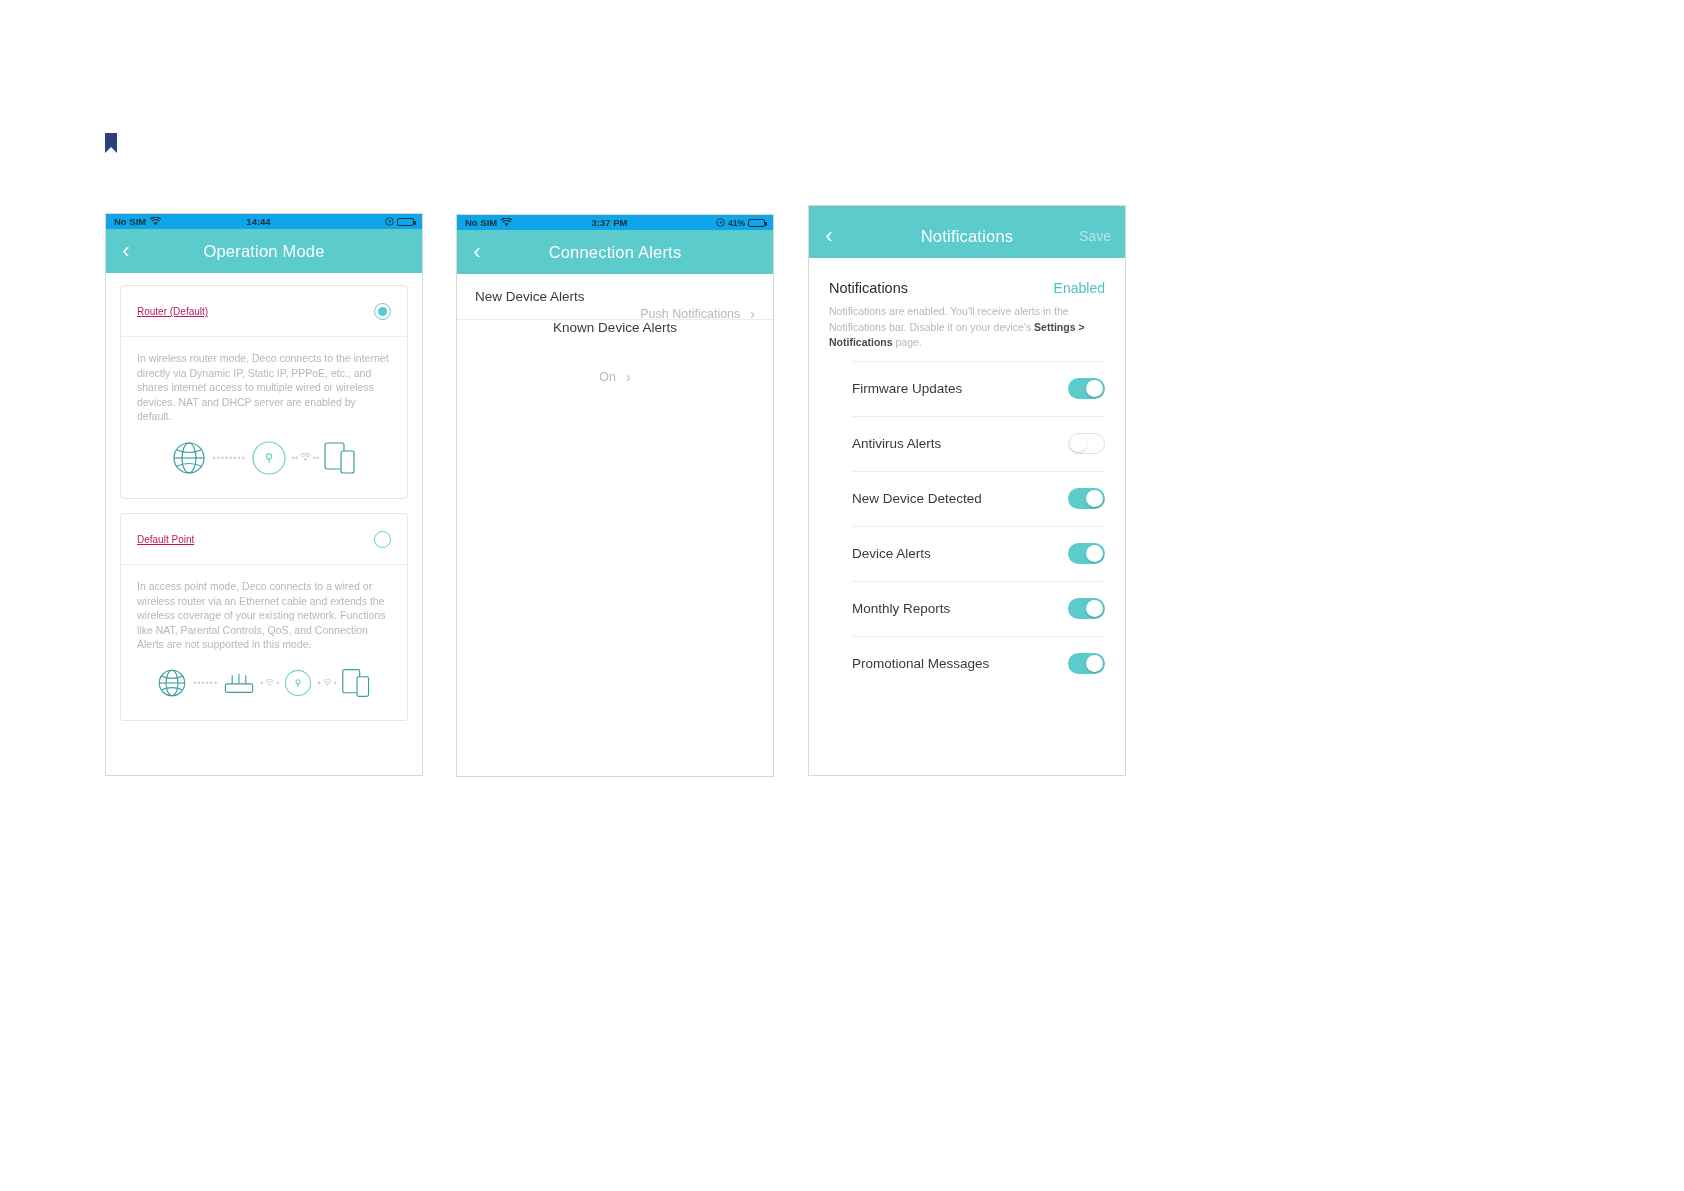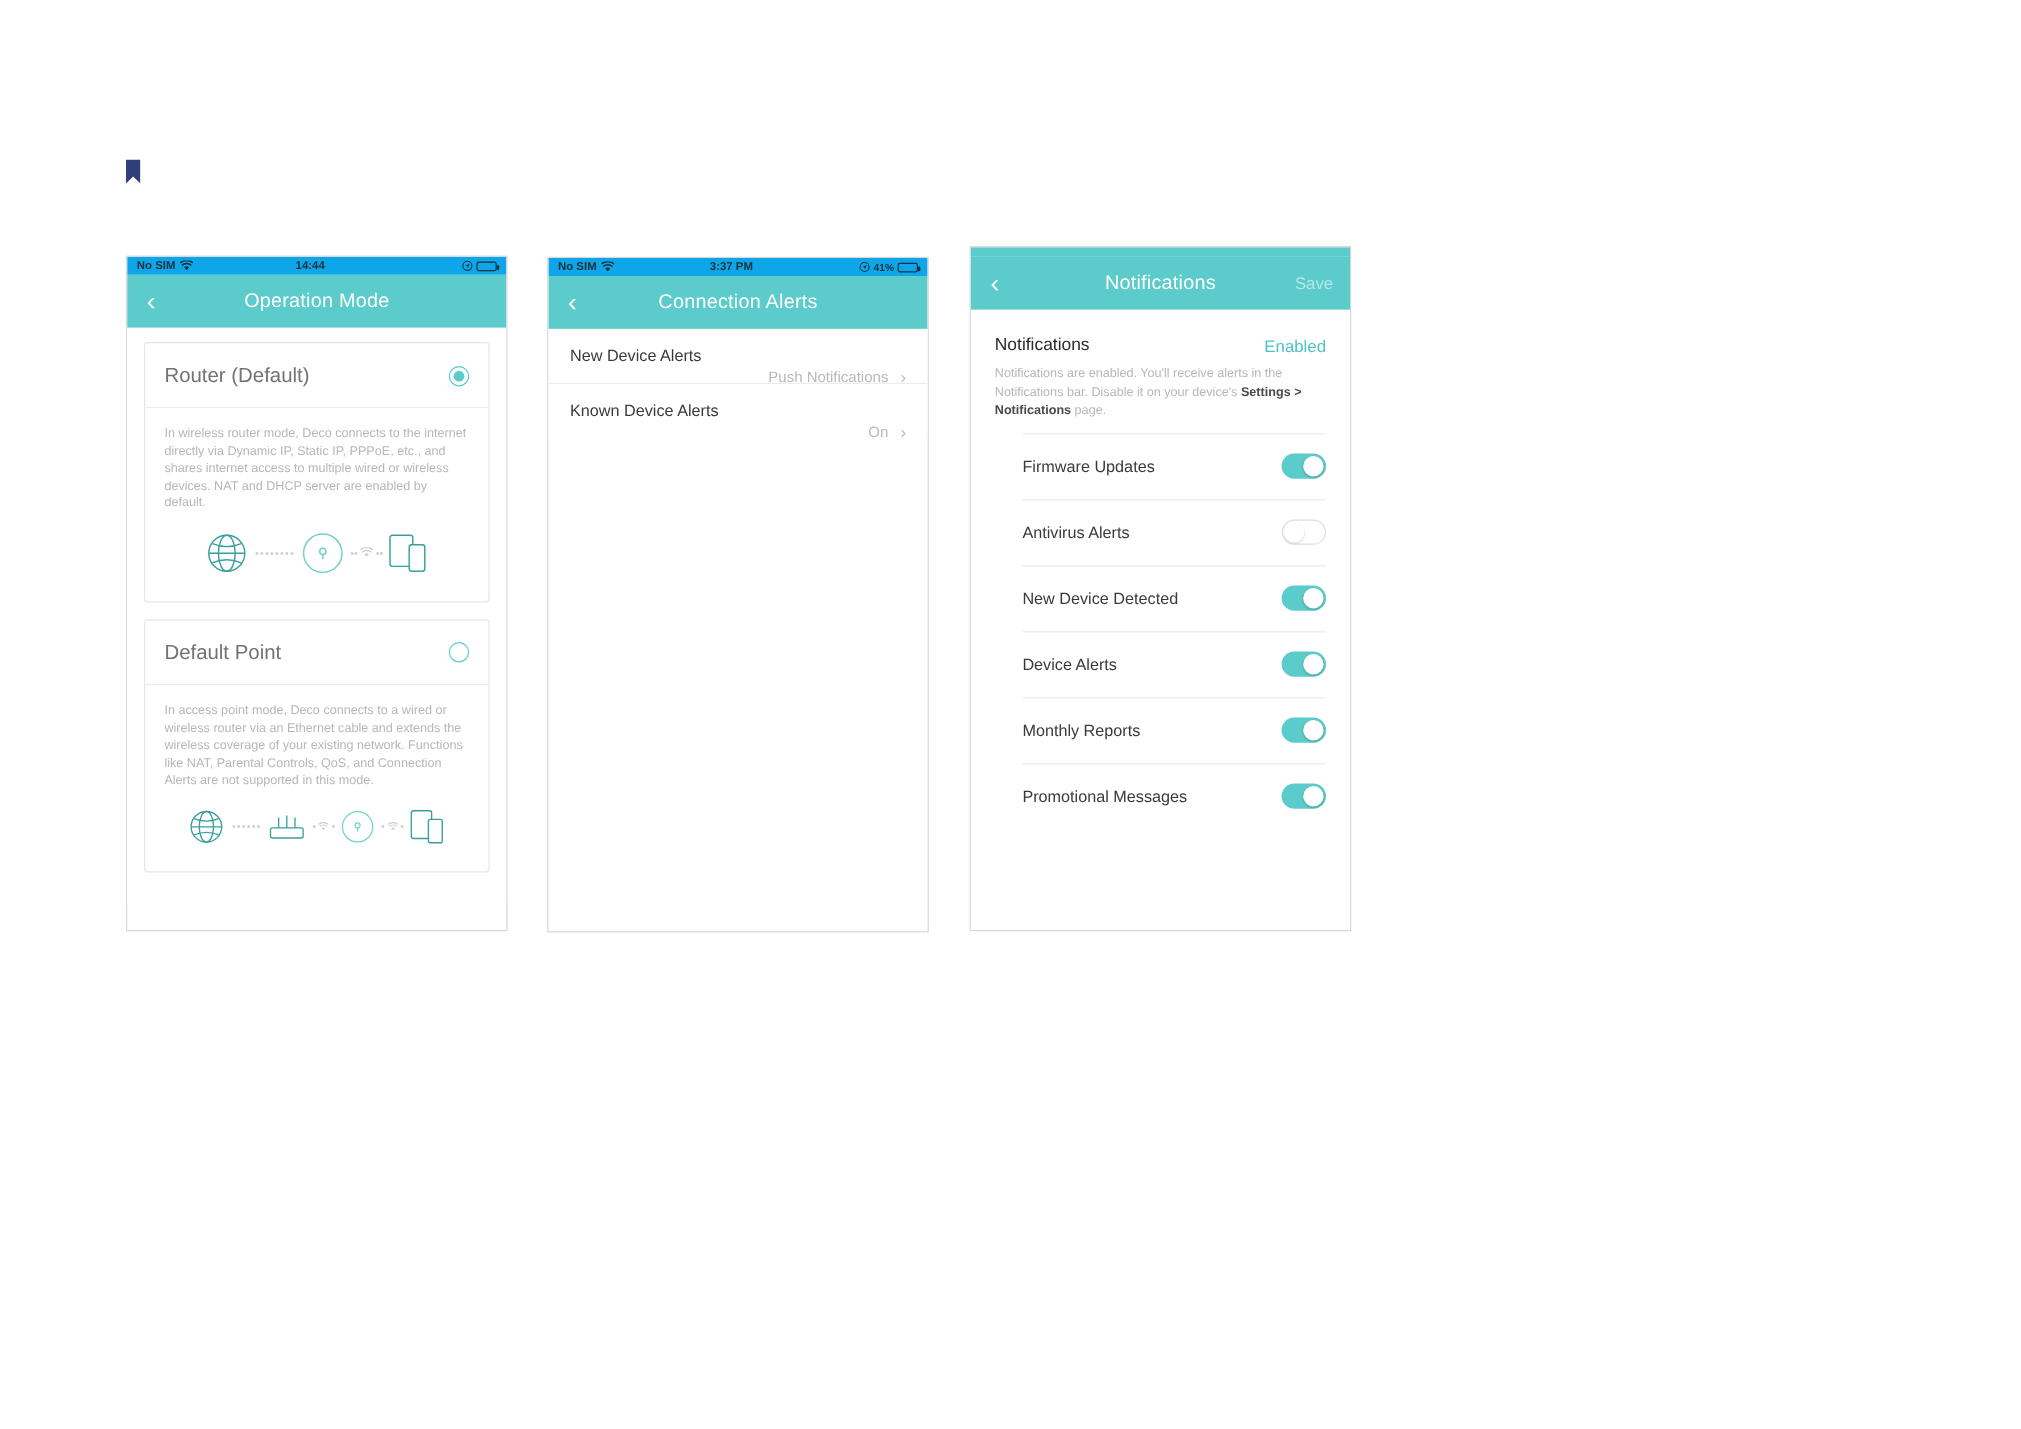--- a/index.html
+++ b/index.html
@@ -56,40 +56,40 @@
 
   
   .body1{padding:12px 14px;background:#fff;}
   .card{
     border:1px solid #e6e6e6;border-radius:3px;background:#fff;margin-bottom:14px;
   }
   .card-head{
     display:flex;align-items:center;justify-content:space-between;
     padding:17px 16px 16px 16px;border-bottom:1px solid #ededed;
   }
-  .card-title{font-size:17px;color:#737373;}
+  .card-title{font-size:10px;color:#be185d;text-decoration:underline;}
   .radio{
     width:17px;height:17px;border-radius:50%;border:1.5px solid #5bcbcb;
     box-sizing:border-box;display:flex;align-items:center;justify-content:center;
   }
   .radio .dot{width:9px;height:9px;border-radius:50%;background:#5bcbcb;}
   .card-desc{
     padding:14px 16px 4px 16px;font-size:10.5px;line-height:14.6px;color:#b7b7b7;
   }
   .diagram{display:flex;align-items:center;justify-content:center;gap:4px;padding:10px 8px 20px;}
   .dots{color:#cfcfcf;font-size:9px;letter-spacing:1px;}
   .wifi-mini{color:#cfcfcf;font-size:9px;display:flex;align-items:center;gap:2px;}
 
   
   .list{background:#fff;}
   .row{
     display:flex;align-items:center;justify-content:space-between;
     padding:0 18px;height:45px;border-bottom:1px solid #ececec;
   }
-  .row:last-child{border-bottom:none;}
+  .row:last-child{border-bottom:none;flex-direction:column;}
   .row-label{font-size:13.5px;color:#3a3a3a;}
   .row-right{display:flex;align-items:center;gap:10px;margin-top:34px;}
   .row-value{font-size:12.5px;color:#b9b9b9;}
   .chev{color:#b9b9b9;font-size:14px;font-weight:300;}
 
   
   .body3{padding:0 20px;background:#fff;}
   .notif-head{
     display:flex;align-items:center;justify-content:space-between;
     padding:22px 0 8px 0;

